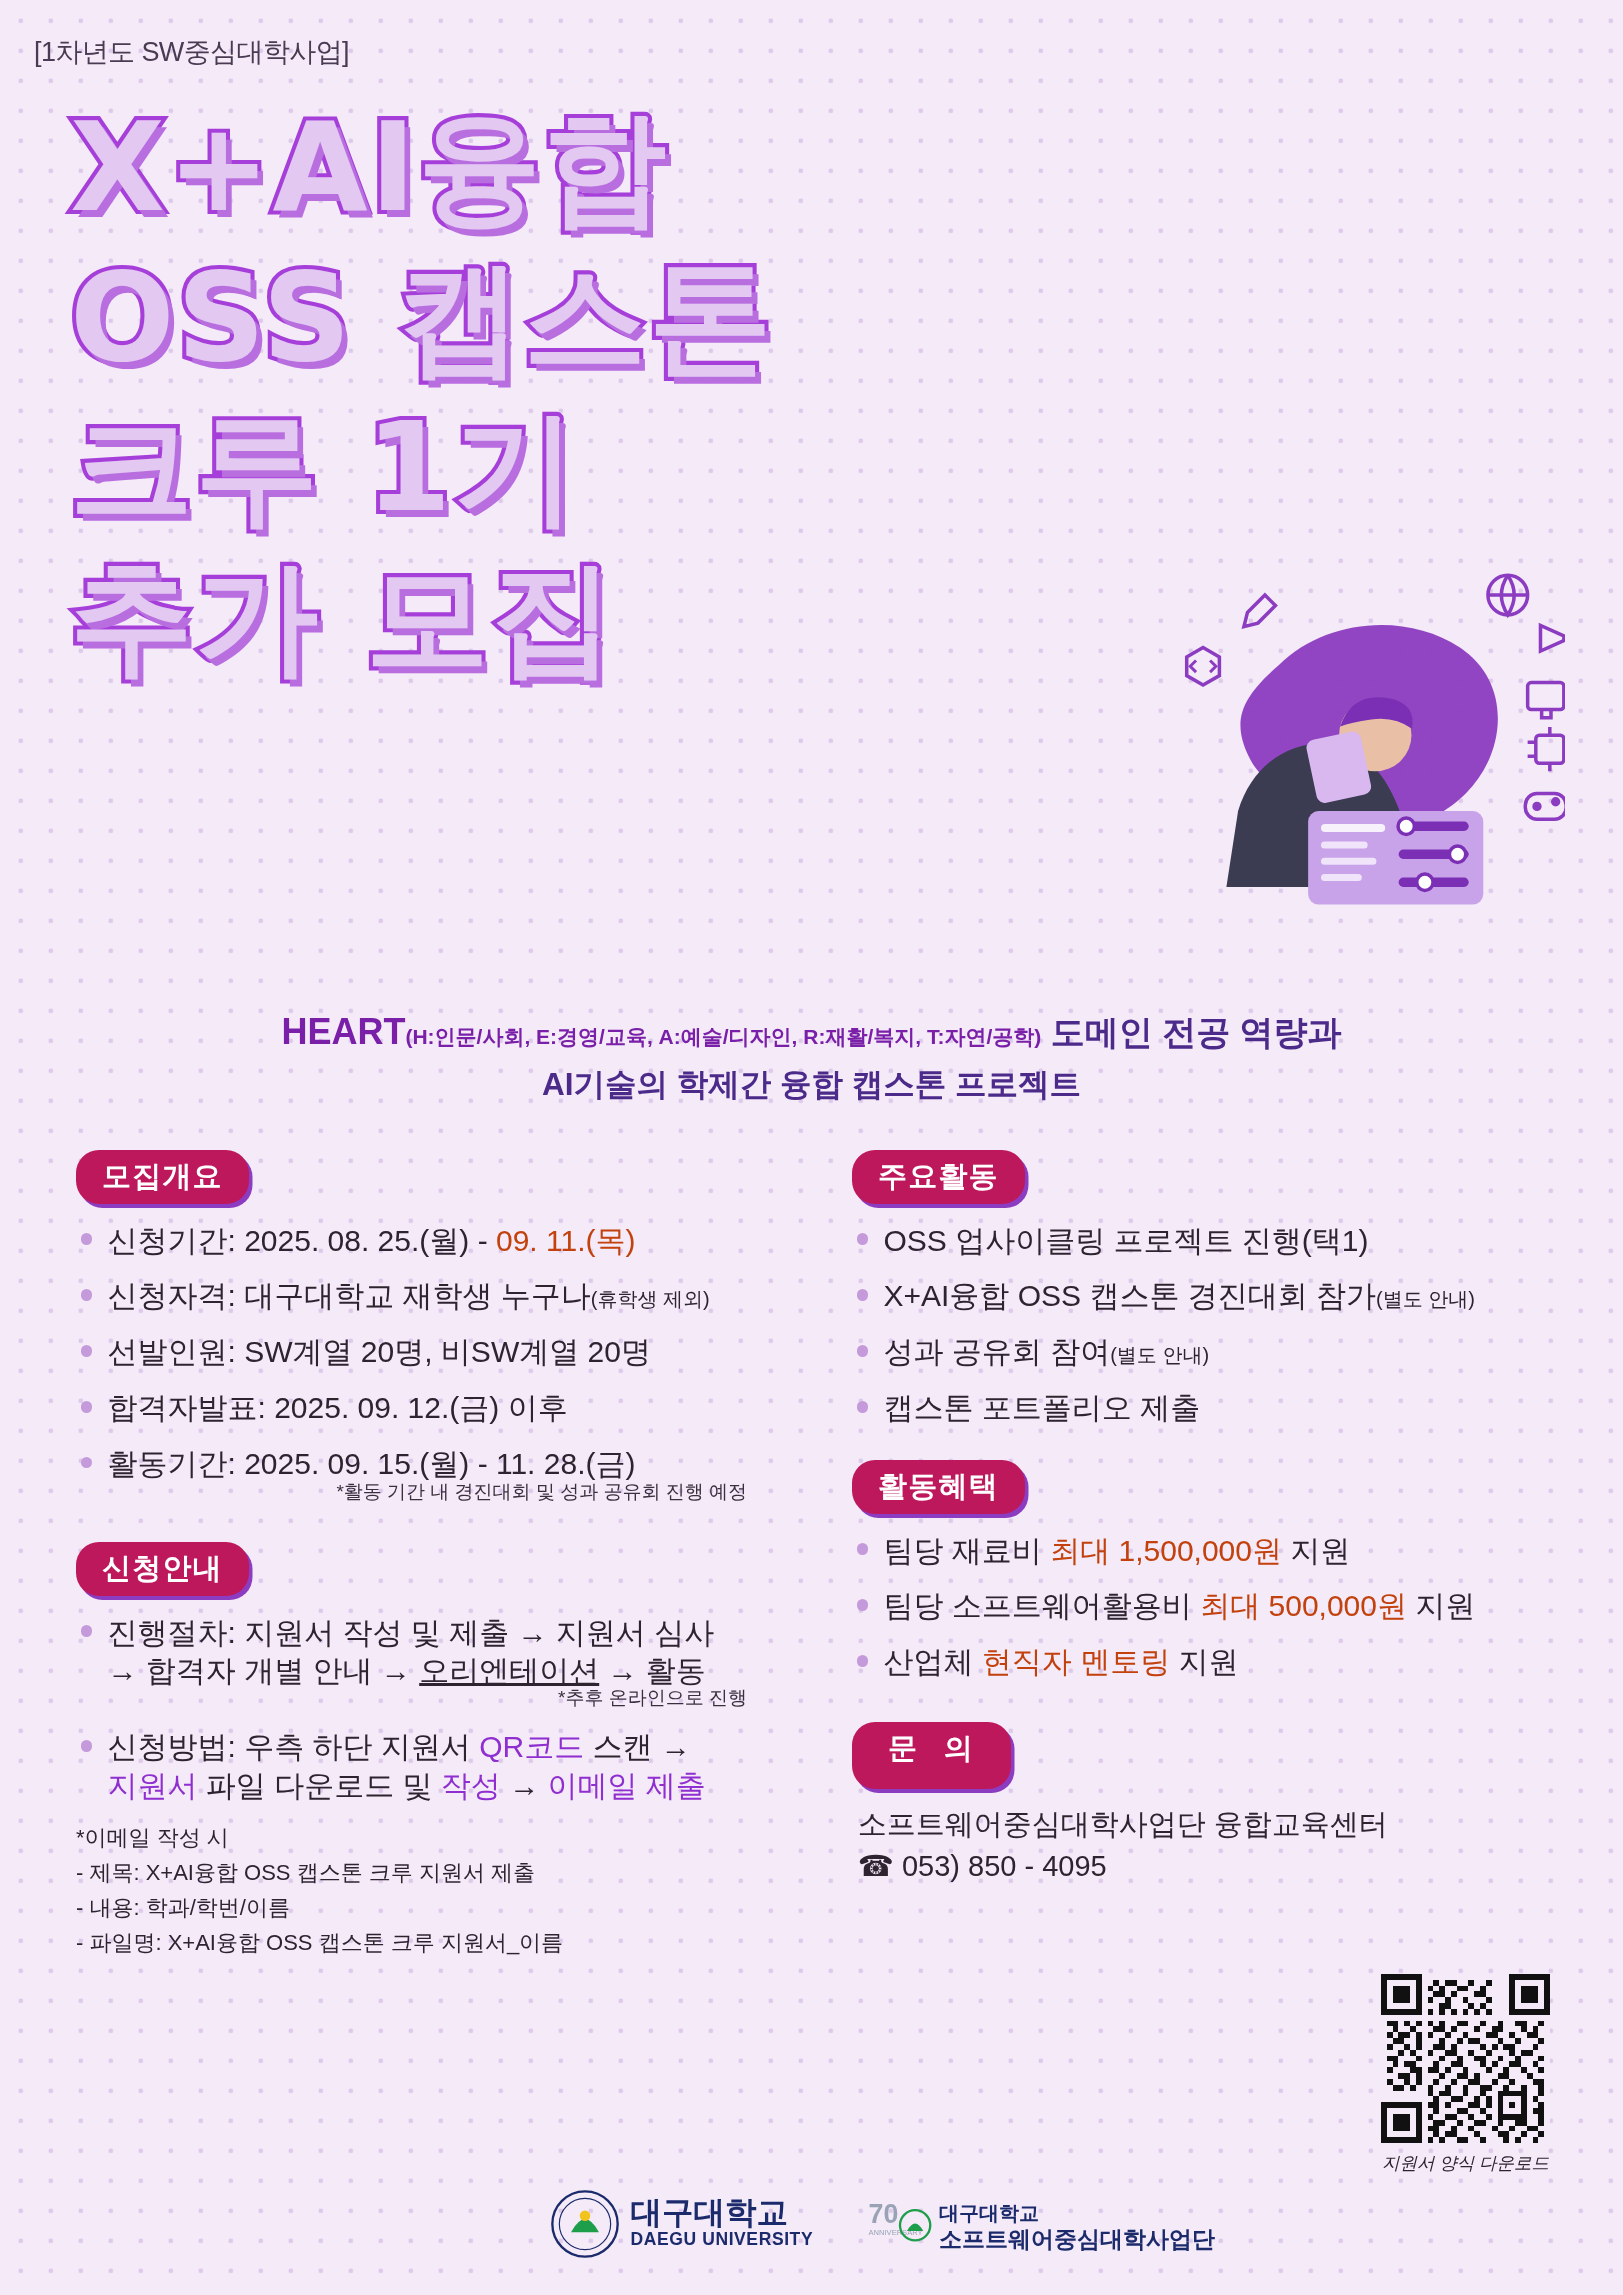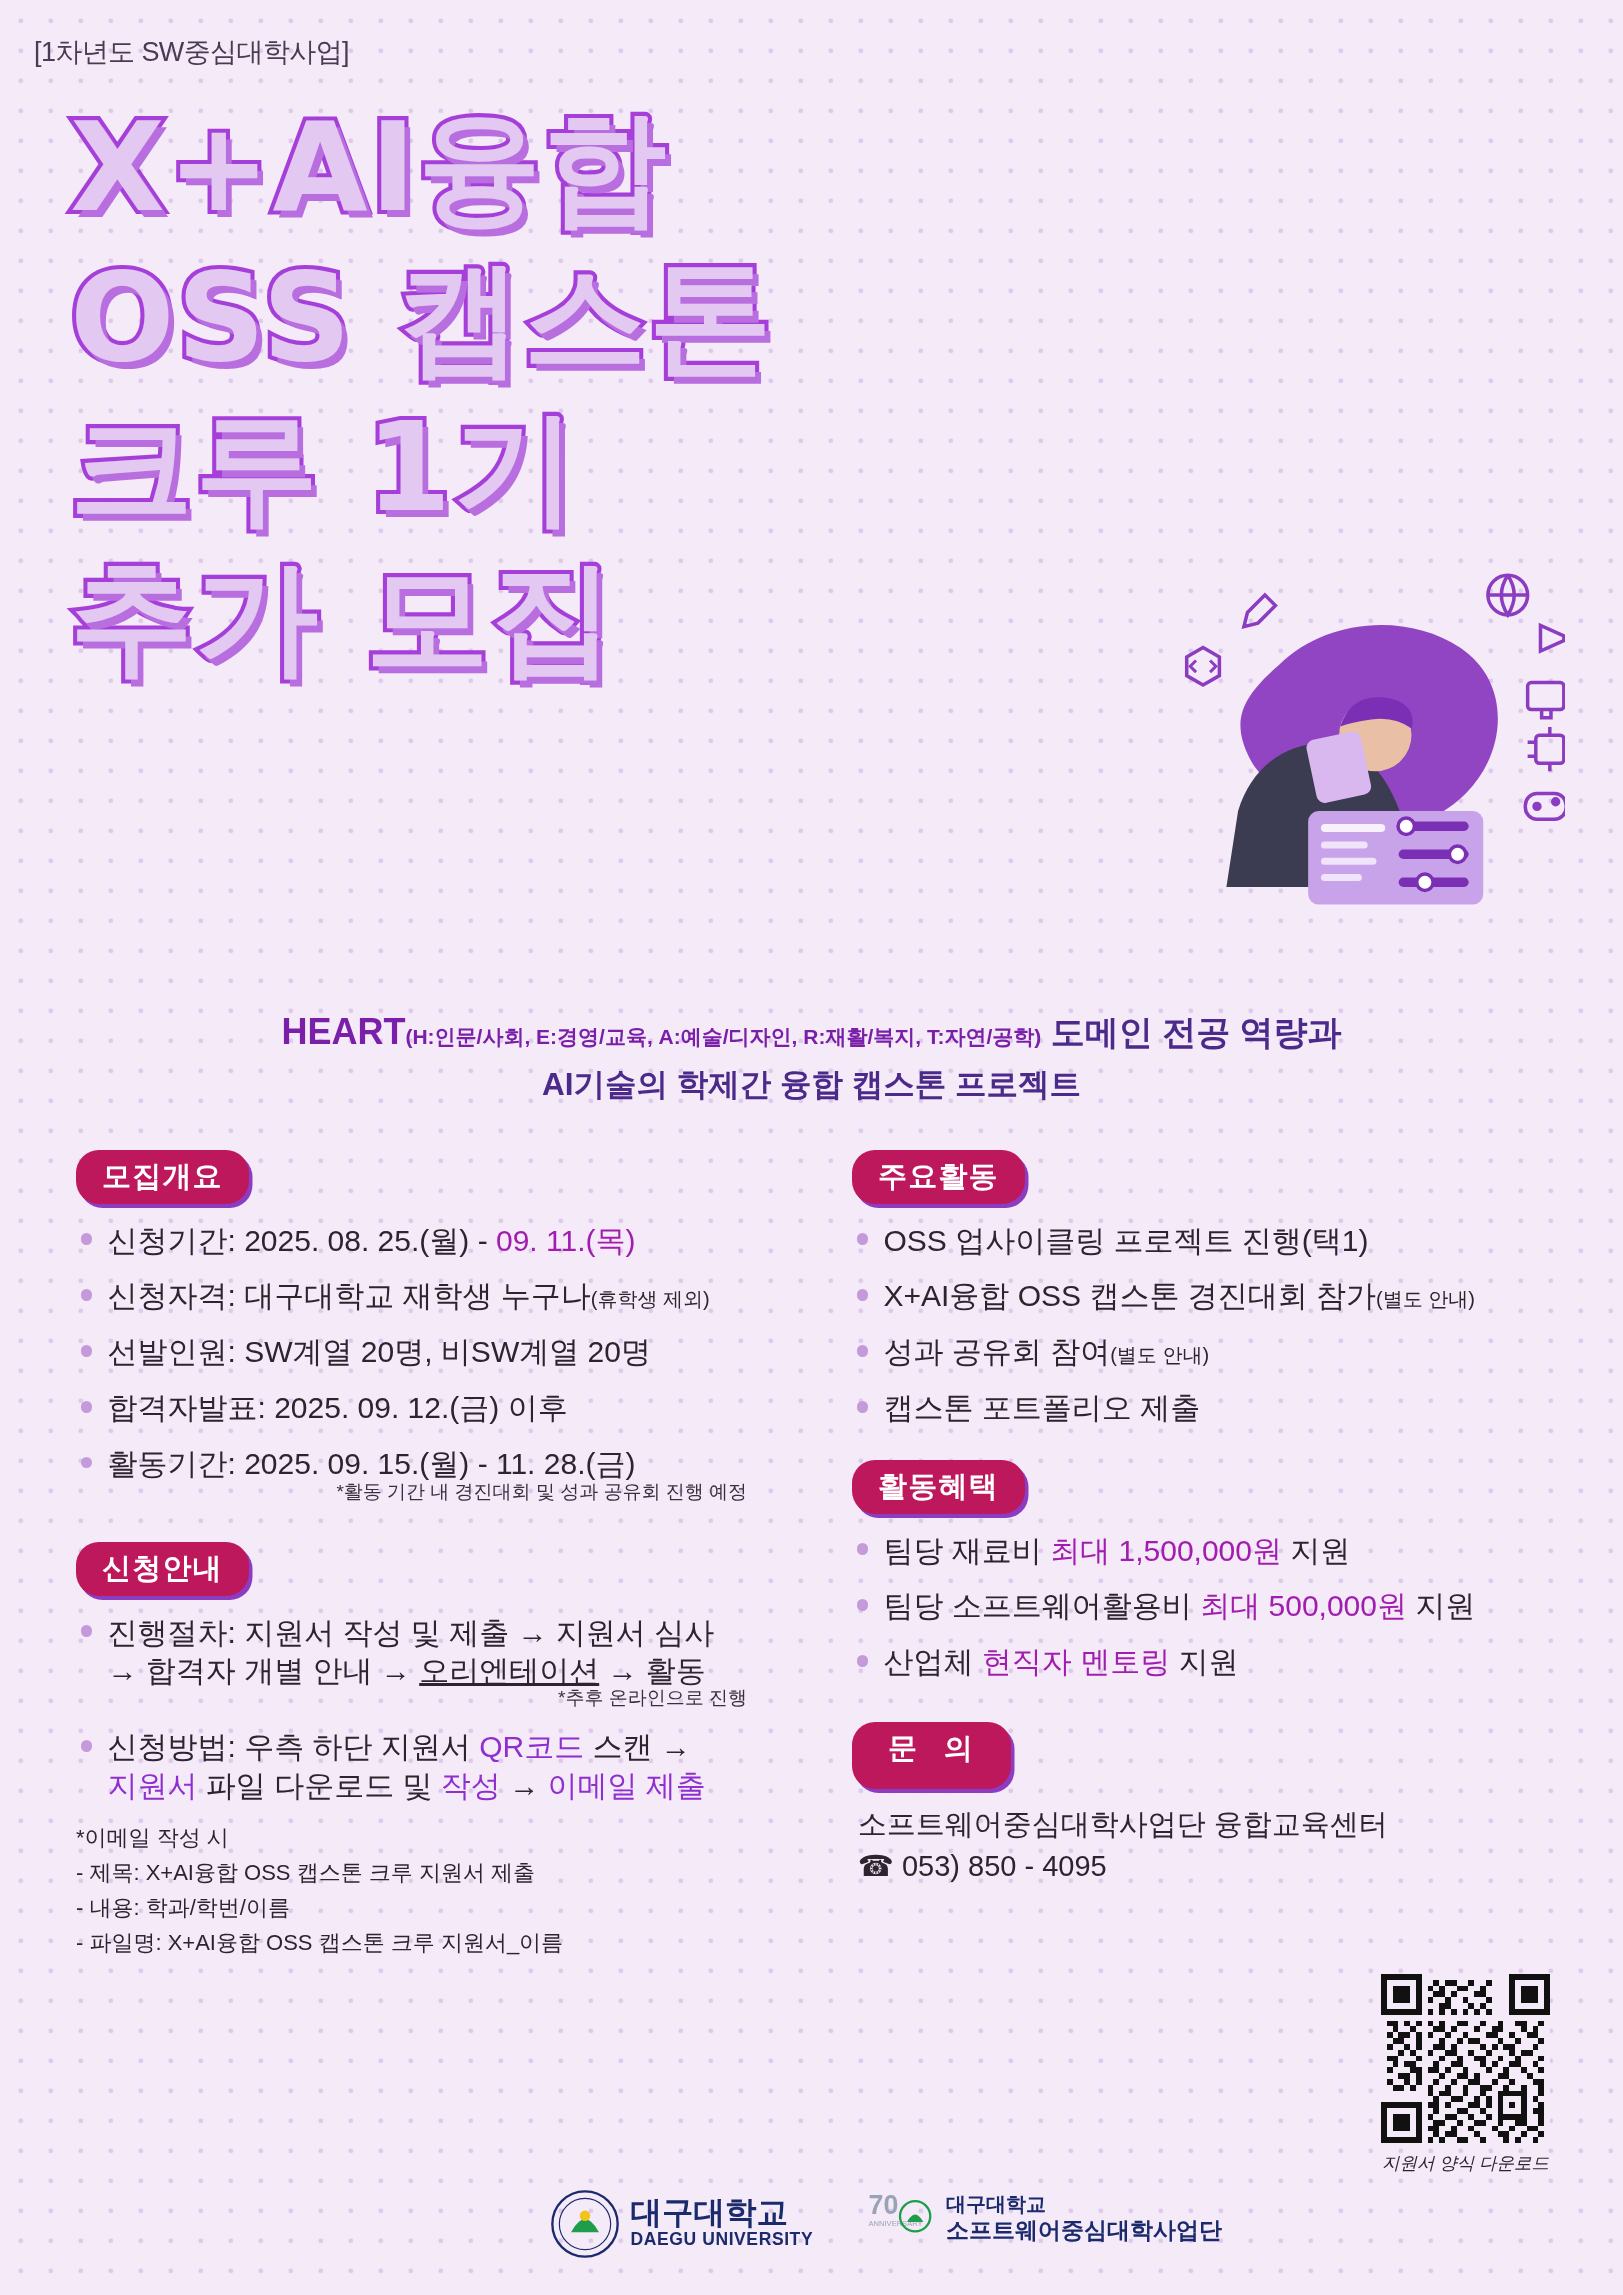--- a/index.html
+++ b/index.html
@@ -77,21 +77,21 @@
     font-size:30px;
     color:#2e2430;
     line-height:1.28;
   }
   ul.items > li:before {
     content:"";
     position:absolute; left:4.7px; top:11.7px;
     width:11.7px; height:11.7px; border-radius:50%;
     background:#c49ada;
   }
-  .red { color:#a21caf;margin-top:20px; }
+  .red { color:#c2410c;margin-top:20px; }
   .purple { color:#8f2fd0; }
   .small { font-size:20px; }
   .note {
     font-size:19px; color:#3a2f3e; margin:-8.2px 0 17.5px 0; text-align:right; padding-right:47px;
   }
   .u { text-decoration:underline; }
 
   .plain-block { font-size:22px; color:#2e2430; line-height:1.42; margin-top:10.5px; }
   .plain-block div { margin-bottom:3.5px; }
 
@@ -100,21 +100,21 @@
   
   .qr-wrap { position:absolute; right:73px; bottom:120px; width:169px; text-align:center; }
   .qr { width:169px; height:169px; }
   .qr-cap { font-size:17.5px; color:#2e2430; margin-top:5.8px;font-style:italic; }
 
   
   .footer { position:absolute; left:0; right:0; bottom:28px; height:82px;margin-left:48px; }
   .logo-du { position:absolute; left:502px; top:3.5px; display:flex; align-items:center; gap:10.5px; }
   .logo-du .txt1 { font-size:31.5px; font-weight:bold; color:#1b2a6b; line-height:1; }
   .logo-du .txt2 { font-size:17.5px; font-weight:bold; color:#1b2a6b; letter-spacing:0.6px; }
-  .logo-sw { position:absolute; left:817px; top:1px; display:flex; align-items:center; gap:11px; }
+  .logo-sw { position:absolute; left:817px; top:10px; display:flex; align-items:center; gap:4px; }
   .logo-sw .t1 { font-size:20px; font-weight:bold; color:#1b2a6b; line-height:1.25; }
   .logo-sw .t2 { font-size:23px; font-weight:bold; color:#1b2a6b; line-height:1.2; }
 </style>
 </head>
 <body>
 
 <div class="dots"></div>
 
 <div class="page">
 

